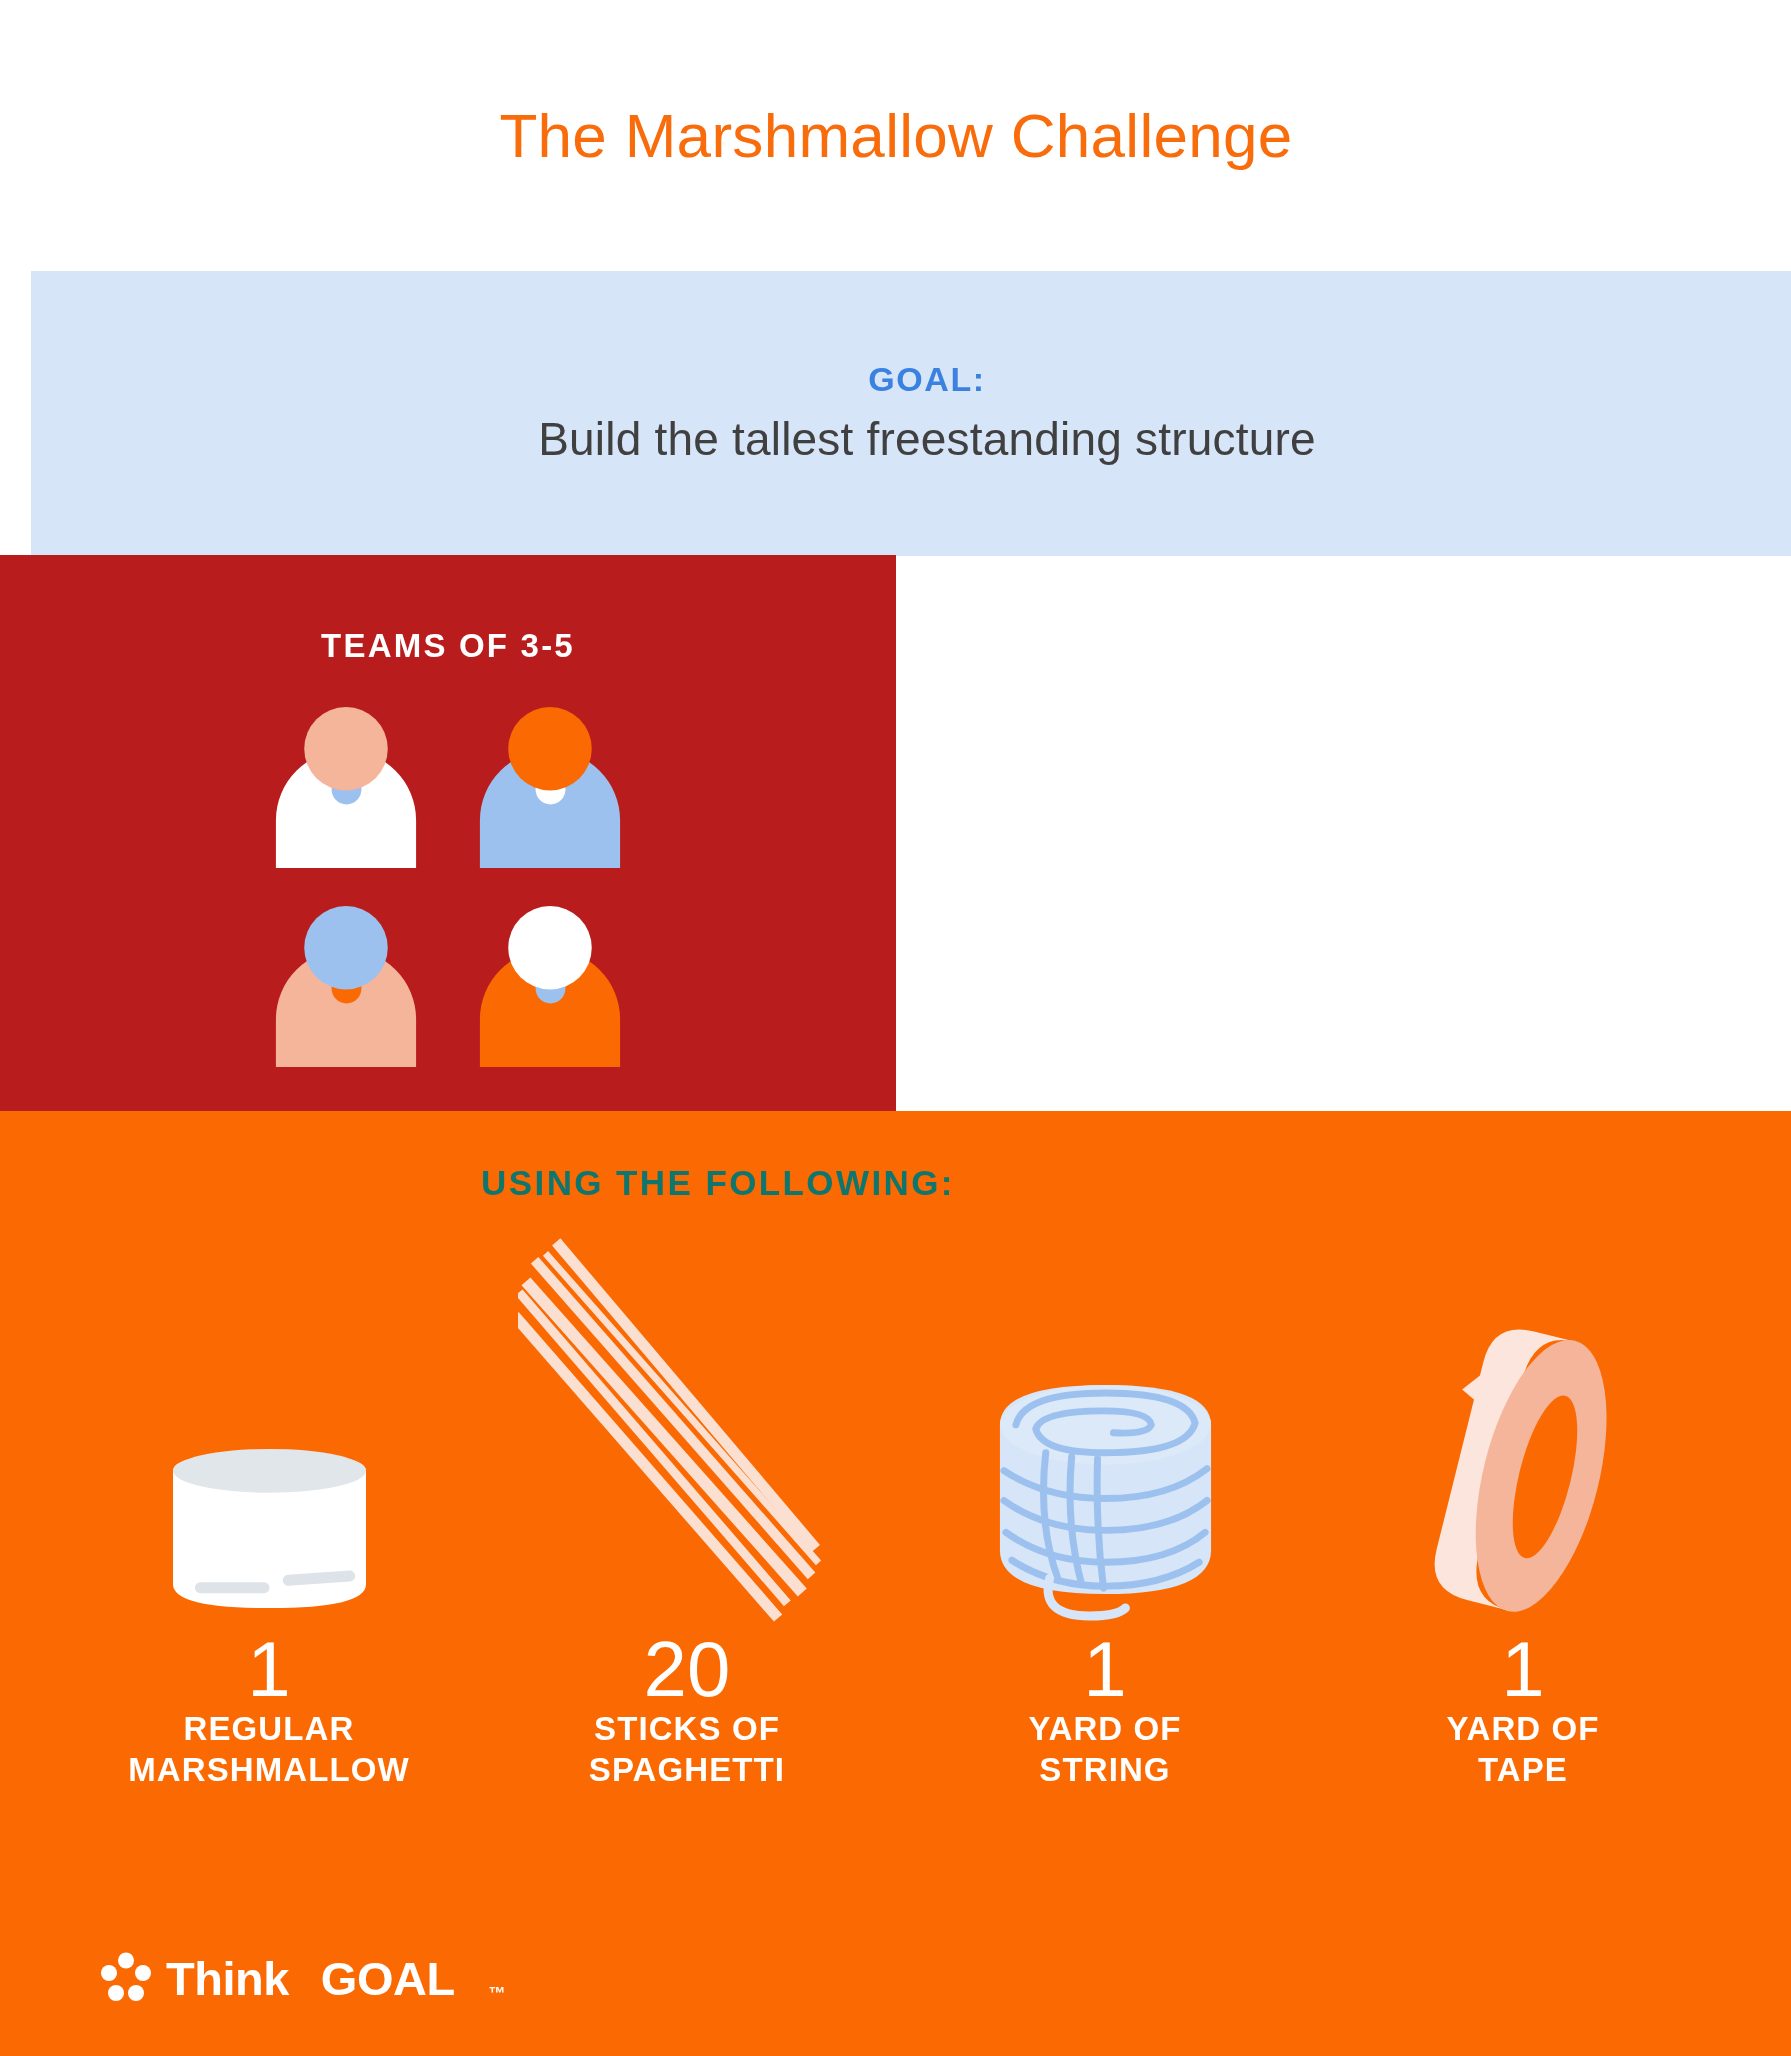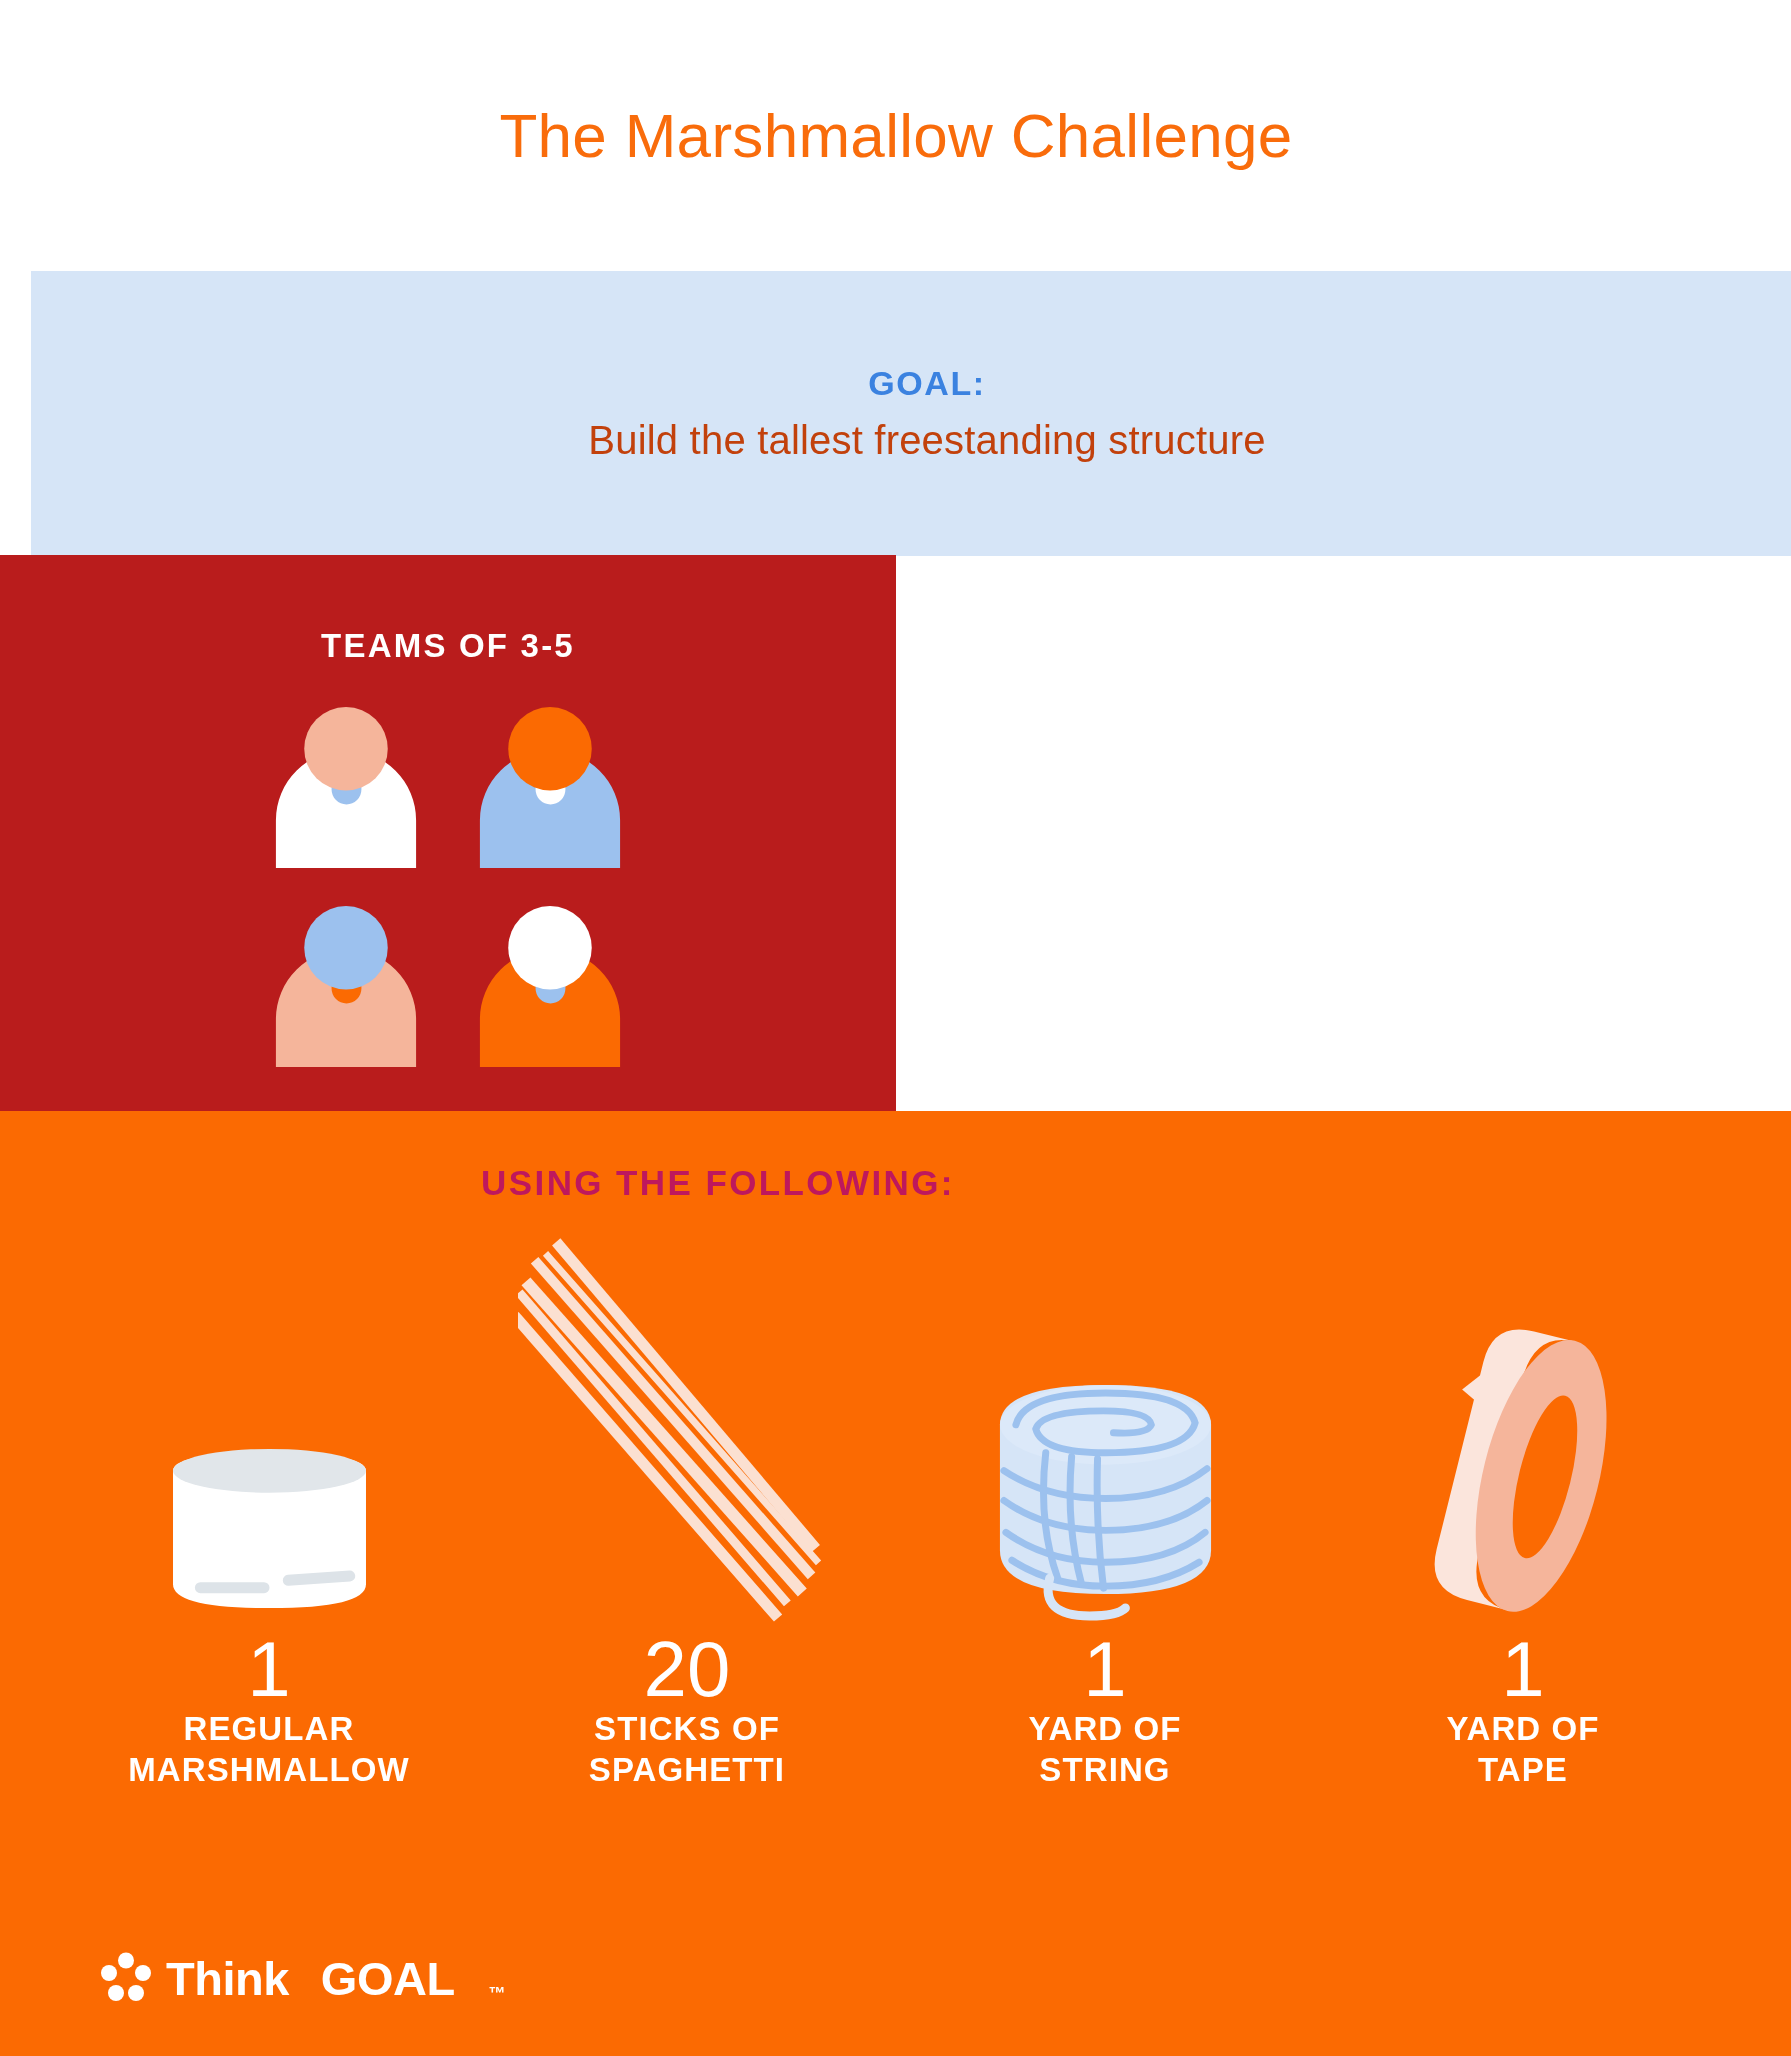--- a/index.html
+++ b/index.html
@@ -50,23 +50,23 @@
   }
   .goal-label {
     font-size: 34px;
     font-weight: 700;
     color: #3b82e0;
     letter-spacing: 1.6px;
     line-height: 1;
     margin-bottom: 18px;
   }
   .goal-value {
-    font-size: 40px;
+    font-size: 46px;
     font-weight: 400;
-    color: #c2410c;
+    color: #404040;
     letter-spacing: 0.2px;
     line-height: 1.1;
     white-space: nowrap;
   }
 
   
   .mid-row {
     position: absolute;
     left: 0; top: 555px;
     width: 1792px; height: 556px;
@@ -121,21 +121,21 @@
     left: 0; top: 1111px;
     width: 1792px; height: 945px;
     background: #fb6a02;
   }
   .materials-heading {
     position: absolute;
     top: 1165px; left: 0; right: 0;
     text-align: center;
     font-size: 35px;
     font-weight: 700;
-    color: #be185d;
+    color: #0f766e;
     letter-spacing: 2.4px;
     line-height: 1;
   }
 
   .items-row {
     position: absolute;
     top: 1234px;
     left: 60px;
     width: 1672px;
     height: 617px;

